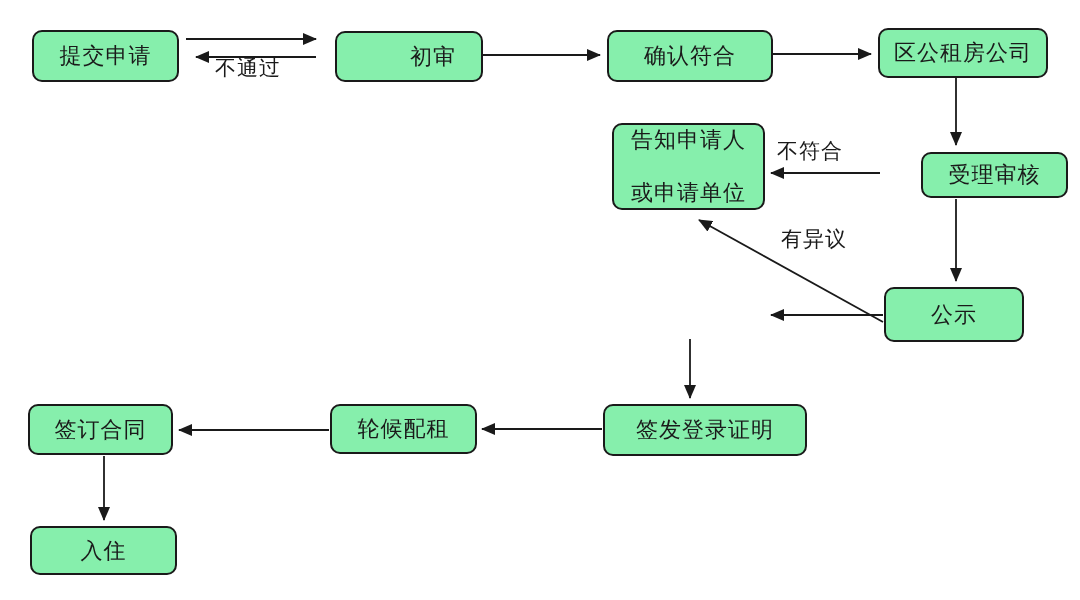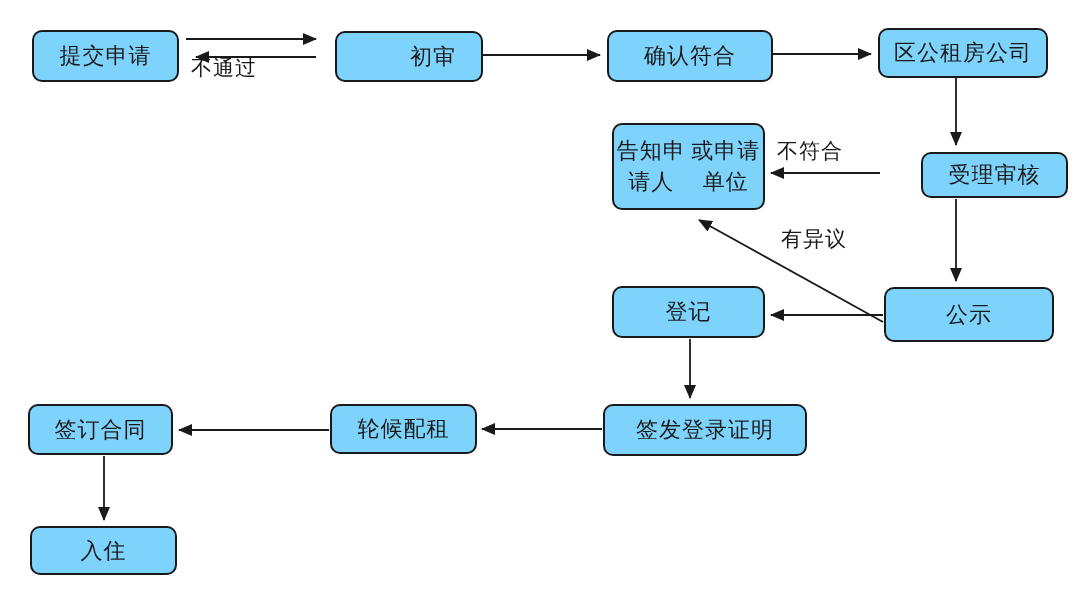--- a/index.html
+++ b/index.html
@@ -15,30 +15,31 @@
   .edges-layer {
     position: absolute;
     left: 0; top: 0;
     width: 1080px; height: 600px;
   }
   .node {
     position: absolute;
     box-sizing: border-box;
     border: 2px solid #1a1a1a;
     border-radius: 10px;
-    background: #7dd3fc;
+    background: #86efac;
     display: flex;
     align-items: center;
     justify-content: center;
     font-size: 22px;
     letter-spacing: 1px;
     text-align: center;
     white-space: nowrap;
   }
   .node.multiline {
+    flex-direction: column;
     line-height: 1.38;
     white-space: normal;
     justify-content: space-between;
   }
   .edge-label {
     position: absolute;
     transform: translate(-50%, -50%);
     font-size: 21px;
     letter-spacing: 1px;
     white-space: nowrap;
@@ -91,43 +92,40 @@
 
   <div class="node multiline" style="left:612px; top:123px; width:153px; height:87px;">
     <span>告知申请人</span>
     <span>或申请单位</span>
   </div>
 
   <div class="node" style="left:881px; top:152px; width:147px; height:46px;margin-left:40px;">
     <span>受理审核</span>
   </div>
 
-  <div class="node" style="left:884px; top:287px; width:170px; height:55px;">
+  <div class="node" style="left:884px; top:287px; width:140px; height:55px;">
     <span>公示</span>
   </div>
 
-  <div class="node" style="left:612px; top:286px; width:153px; height:52px;">
-    <span>登记</span>
-  </div>
 
   <div class="node" style="left:603px; top:404px; width:204px; height:52px;">
     <span>签发登录证明</span>
   </div>
 
   <div class="node" style="left:330px; top:404px; width:147px; height:50px;">
     <span>轮候配租</span>
   </div>
 
   <div class="node" style="left:28px; top:404px; width:145px; height:51px;">
     <span>签订合同</span>
   </div>
 
   <div class="node" style="left:30px; top:526px; width:147px; height:49px;">
     <span>入住</span>
   </div>
 
-  <div class="edge-label" style="left:224px; top:68px;">不通过</div>
+  <div class="edge-label" style="left:248px; top:68px;">不通过</div>
 
   <div class="edge-label" style="left:810px; top:151px;">不符合</div>
 
   <div class="edge-label" style="left:814px; top:239px;">有异议</div>
 
 </div>
 
 </body></html>

